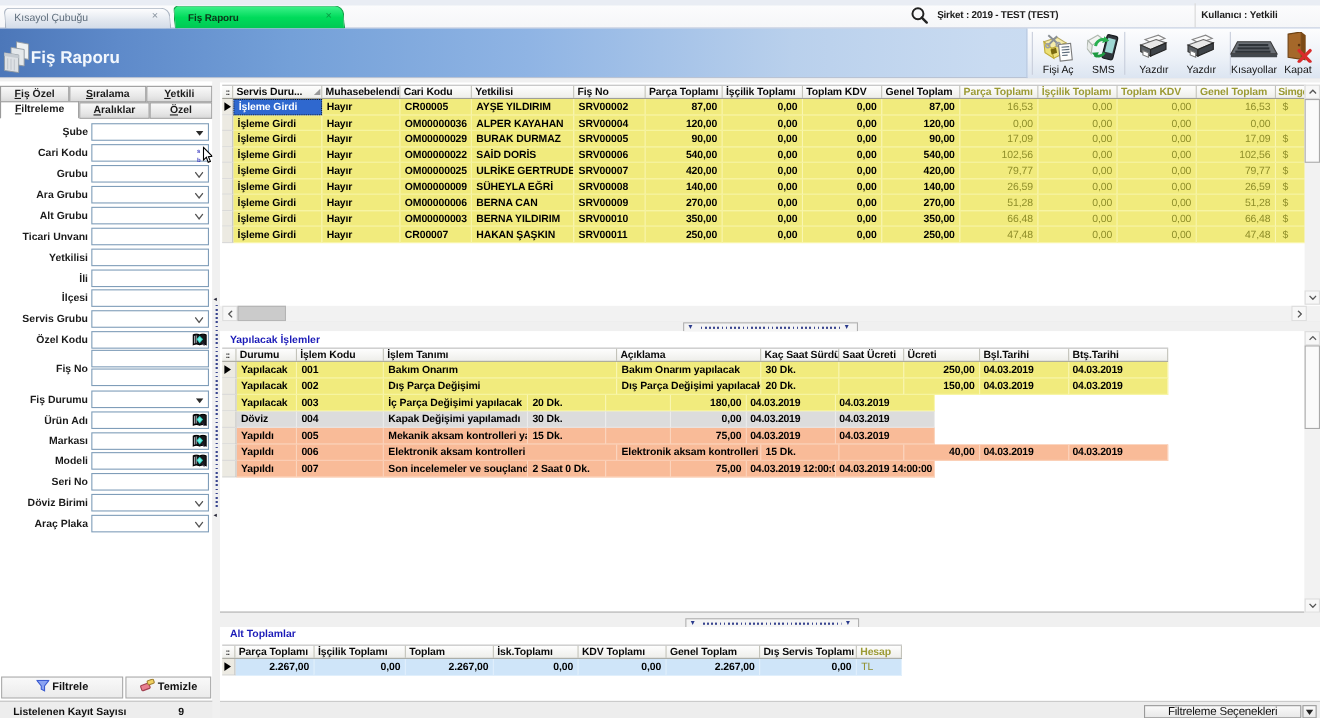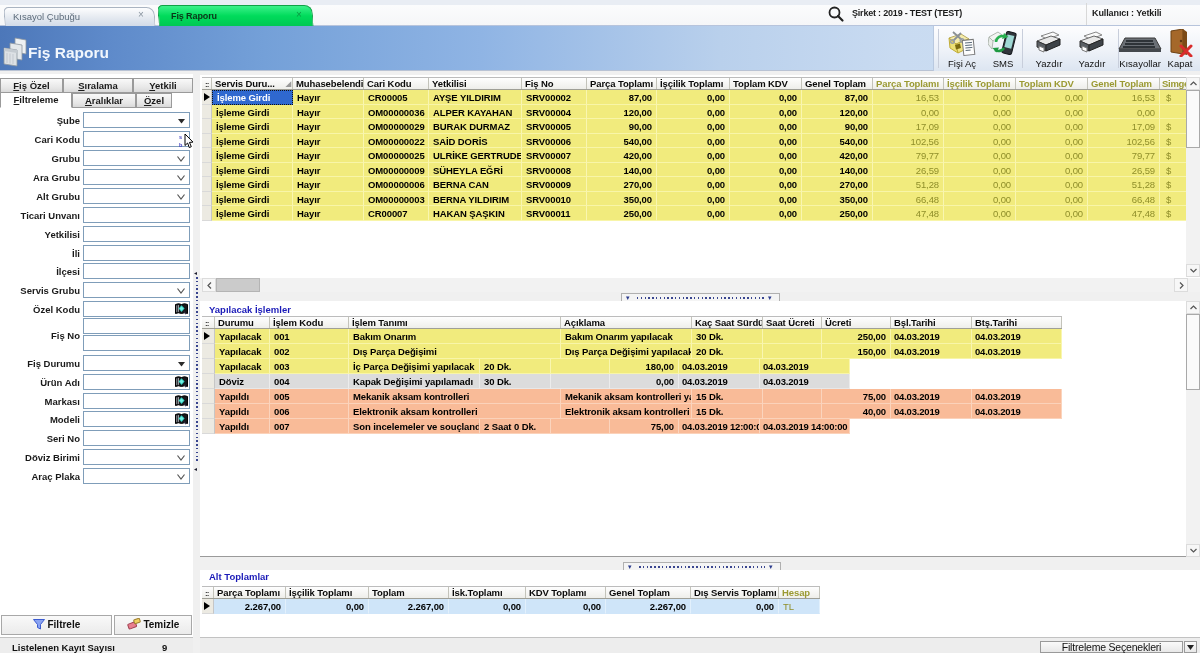--- a/index.html
+++ b/index.html
@@ -158,21 +158,21 @@
 <polygon points="16,0 20,3 20,26 16,25" fill="#7c4a16"></polygon>
 <circle cx="14" cy="12" r="1.2" fill="#5a3410"></circle>
 <path d="M14 17 L24 27 M24 17 L14 27" stroke="#d92b2b" stroke-width="3" stroke-linecap="round"></path>
 </svg>
 <div class="abs" id="lpanel"></div>
 <div class="abs ptab" style="left:0;top:78px;width:63px"><u>F</u>iş Özel</div>
 <div class="abs ptab" style="left:63px;top:78px;width:70px"><u>S</u>ıralama</div>
 <div class="abs ptab" style="left:133px;top:78px;width:60px"><u>Y</u>etkili</div>
 <div class="abs ptab ptabact" style="left:0;top:92px;width:72px;height:16px;line-height:14px"><u>F</u>iltreleme</div>
 <div class="abs ptab" style="left:72px;top:93px;width:64px;height:15px"><u>A</u>ralıklar</div>
-<div class="abs ptab" style="left:136px;top:93px;width:36px;height:15px"><u>Ö</u>zel</div>
+<div class="abs ptab" style="left:136px;top:93px;width:57px;height:15px"><u>Ö</u>zel</div>
 <div class="abs flab" style="top:115px">Şube</div>
 <div class="abs fbox" style="top:112px">
     <svg style="position:absolute;right:4px;top:6px" width="7" height="5" viewBox="0 0 7 5">
       <polygon points="0,0 7,0 3.5,4.5" fill="#2a2a2a"></polygon>
     </svg>
   </div>
 <div class="abs flab" style="top:134px">Cari Kodu</div>
 <div class="abs fbox" style="top:131px">
     <svg style="position:absolute;right:-5px;top:1px" width="15" height="18" viewBox="0 0 15 18">
 <text x="0" y="6" font-size="5.5" fill="#4040c0" font-weight="bold">s</text>
@@ -553,21 +553,20 @@
       <div class="gc gy" style="width:71px">30 Dk.</div>
       <div class="gc gy" style="width:59px"></div>
       <div class="gc gy r" style="width:69px">0,00</div>
       <div class="gc gy" style="width:81px;padding-left:3px;letter-spacing:-0.2px">04.03.2019</div>
       <div class="gc gy" style="width:90px;padding-left:3px;letter-spacing:-0.2px">04.03.2019</div>
     </div>
     <div class="grow g2row">
       <div class="gc ysel" style="width:13px"></div>
       <div class="gc sc" style="width:55px">Yapıldı</div>
       <div class="gc sc" style="width:79px">005</div>
-      <div class="gc sc" style="width:212px">Mekanik aksam kontrolleri</div>
       <div class="gc sc" style="width:131px">Mekanik aksam kontrolleri ya</div>
       <div class="gc sc" style="width:71px">15 Dk.</div>
       <div class="gc sc" style="width:59px"></div>
       <div class="gc sc r" style="width:69px">75,00</div>
       <div class="gc sc" style="width:81px;padding-left:3px;letter-spacing:-0.2px">04.03.2019</div>
       <div class="gc sc" style="width:90px;padding-left:3px;letter-spacing:-0.2px">04.03.2019</div>
     </div>
     <div class="grow g2row">
       <div class="gc ysel" style="width:13px"></div>
       <div class="gc sc" style="width:55px">Yapıldı</div>

